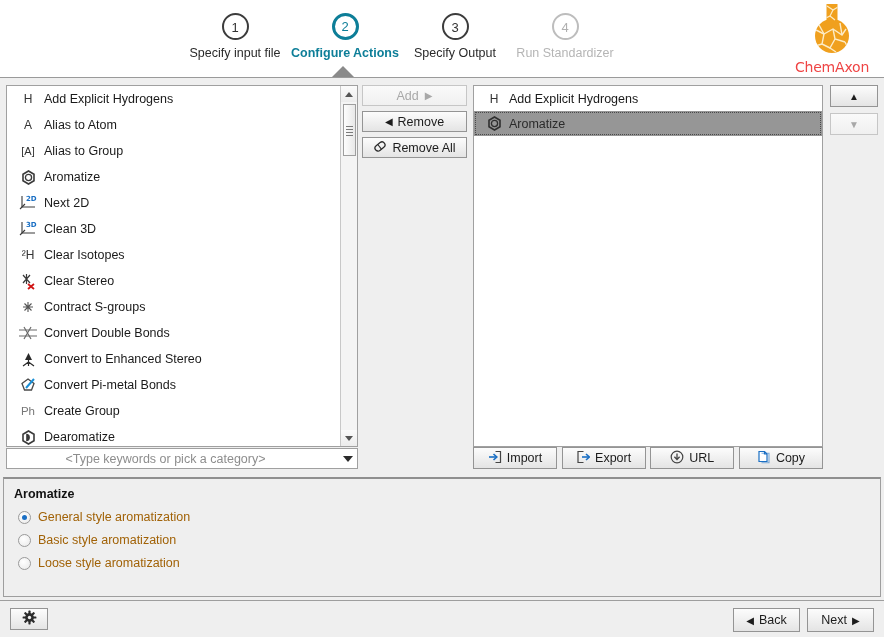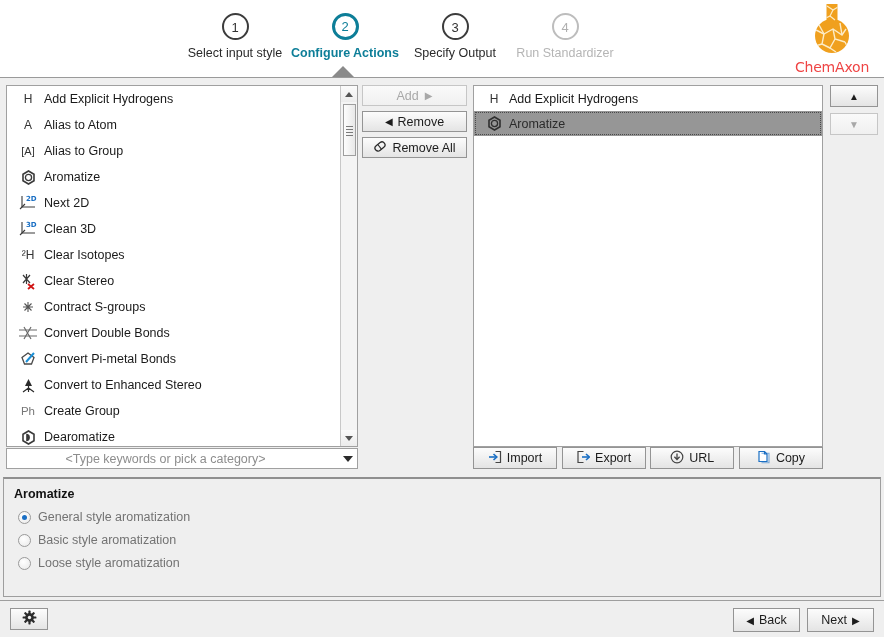--- a/index.html
+++ b/index.html
@@ -292,21 +292,21 @@
     margin: 8px 0 0 10px;
     font-size: 12.5px;
     font-weight: bold;
     color: #121212;
   }
   .radio-row {
     display: flex;
     align-items: center;
     margin: 9px 0 0 14px;
     font-size: 12.5px;
-    color: #737373;
+    color: #a16207;
   }
   .radio {
     width: 13px; height: 13px;
     border-radius: 50%;
     border: 1px solid #9a9a9a;
     background: radial-gradient(circle at 40% 35%, #ffffff, #e8e8e8);
     margin-right: 7px;
     box-sizing: border-box;
     position: relative;
   }
@@ -346,21 +346,21 @@
 </style>
 </head>
 <body>
 
 <div class="header">
 
   <div class="steps">
 
     <div class="step">
       <div class="step-circle">1</div>
-      <div class="step-label">Select input style</div>
+      <div class="step-label">Specify input file</div>
     </div>
 
     <div class="step active">
       <div class="step-circle">2</div>
       <div class="step-label">Configure Actions</div>
     </div>
 
     <div class="step">
       <div class="step-circle">3</div>
       <div class="step-label">Specify Output</div>
@@ -495,36 +495,36 @@
         <svg width="20" height="14" viewBox="0 0 20 14">
             <path d="M1 4 L19 4 M1 10 L19 10" stroke="#6a6a6a" stroke-width="1.2"></path>
             <path d="M6 1 L13 13 M13 1 L6 13" stroke="#6a6a6a" stroke-width="1.2"></path>
           </svg>
       </span>
       <span class="nm">Convert Double Bonds</span>
     </div>
 
     <div class="li">
       <span class="ic">
+        <svg width="17" height="17" viewBox="0 0 17 17">
+            <polygon points="8.5,2 12,9 5,9" fill="#2a2a2a"></polygon>
+            <path d="M8.5 9 L8.5 15 M8.5 11 L3 15 M8.5 11 L14 15" stroke="#2a2a2a" stroke-width="1.2"></path>
+          </svg>
+      </span>
+      <span class="nm">Convert to Enhanced Stereo</span>
+    </div>
+
+    <div class="li">
+      <span class="ic">
         <svg width="17" height="16" viewBox="0 0 17 16">
             <polygon points="8,2 14,6.5 11.5,13 4.5,13 2,6.5" fill="none" stroke="#4a4a4a" stroke-width="1.3"></polygon>
             <path d="M6 11 L14 2" stroke="#1a8fd6" stroke-width="2"></path>
           </svg>
       </span>
       <span class="nm">Convert Pi-metal Bonds</span>
-    </div>
-
-    <div class="li">
-      <span class="ic">
-        <svg width="17" height="17" viewBox="0 0 17 17">
-            <polygon points="8.5,2 12,9 5,9" fill="#2a2a2a"></polygon>
-            <path d="M8.5 9 L8.5 15 M8.5 11 L3 15 M8.5 11 L14 15" stroke="#2a2a2a" stroke-width="1.2"></path>
-          </svg>
-      </span>
-      <span class="nm">Convert to Enhanced Stereo</span>
     </div>
 
     <div class="li">
       <span class="ic">
           <span style="font-size:11.5px;color:#777">Ph</span>
         </span>
       <span class="nm">Create Group</span>
     </div>
 
     <div class="li">

